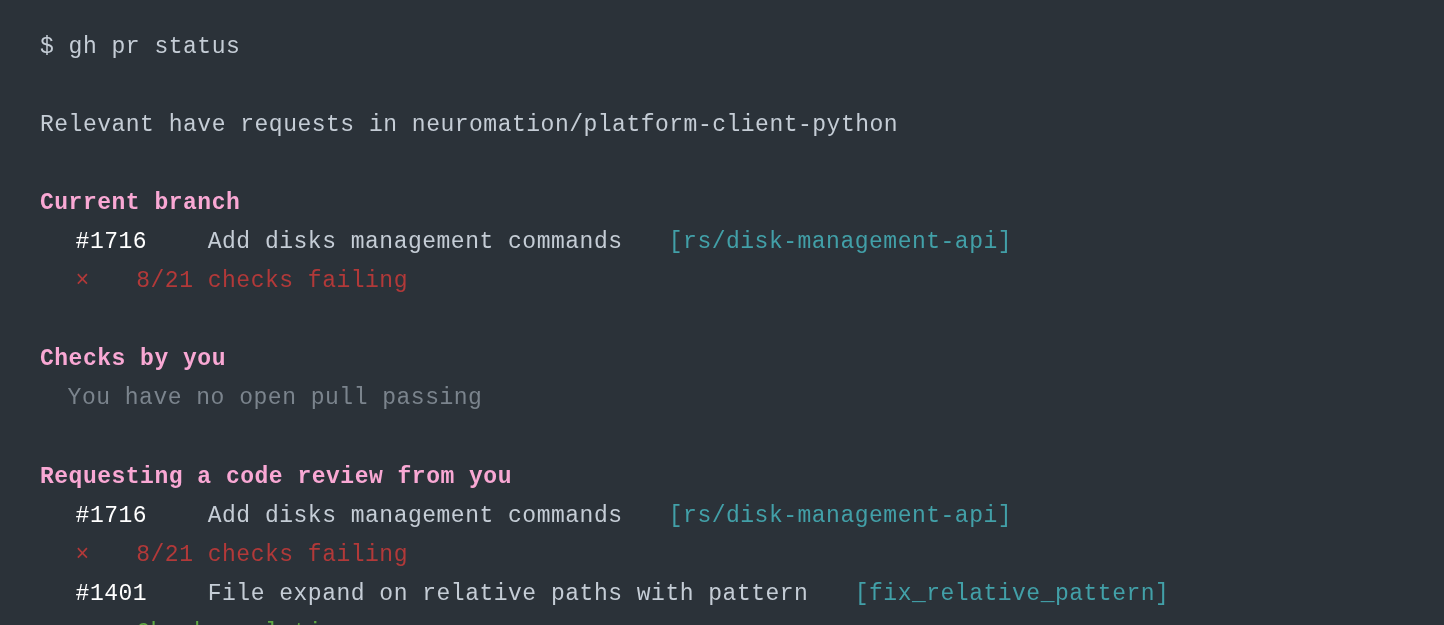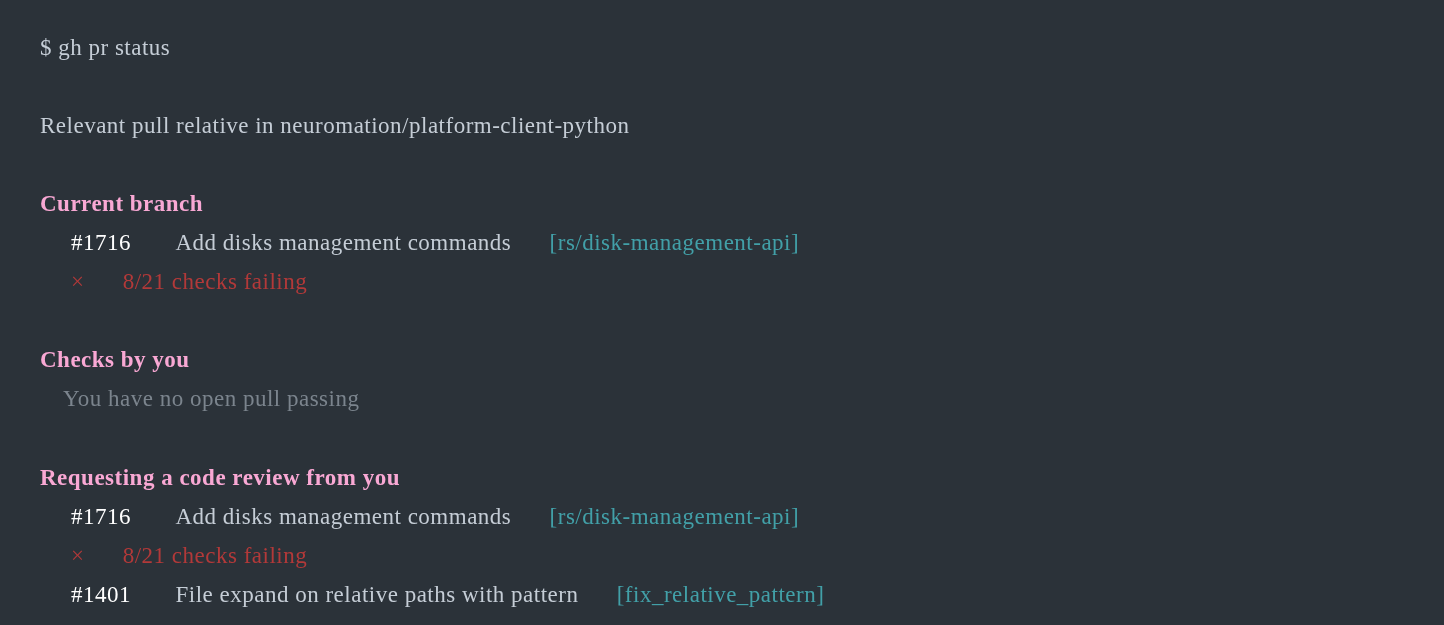--- a/index.html
+++ b/index.html
@@ -1,19 +1,18 @@
 <!DOCTYPE html>
 <html><head>
   <meta charset="utf-8">
   <style>
     * {
       margin: 8px;
       padding: 0;
       box-sizing: border-box;
-      font-family: Liberation Serif, serif;
     }
     body {
       background-color: #2b3239;
       color: #c5cdd6;
       font-family: 'Courier New', Consolas, Monaco, monospace;
       font-size: 23px;
       line-height: 1.35;
       padding: 8px 16px;
       width: 1444px;
       height: 625px;
@@ -63,21 +62,21 @@
     }
     .line {
       white-space: pre;
     }
   </style>
 </head>
 <body>
 
 <div class="line prompt-line">$ gh pr status</div>
 <div class="blank-line"></div>
-<div class="line summary-line">Relevant pull relative in neuromation/platform-client-python</div>
+<div class="line summary-line">Relevant have requests in neuromation/platform-client-python</div>
 <div class="blank-line"></div>
 
 <div class="line section-header">Current branch</div>
 <div class="line pr-line"><span class="pr-number">#1716</span><span>  </span><span class="pr-title">Add disks management commands</span><span> </span><span class="pr-branch">[rs/disk-management-api]</span></div>
 <div class="line status-line status-fail"><span>×</span><span> </span><span>8/21 checks failing</span></div>
 <div class="blank-line"></div>
 
 <div class="line section-header">Checks by you</div>
 <div class="line muted-line muted">You have no open pull passing</div>
 <div class="blank-line"></div>

